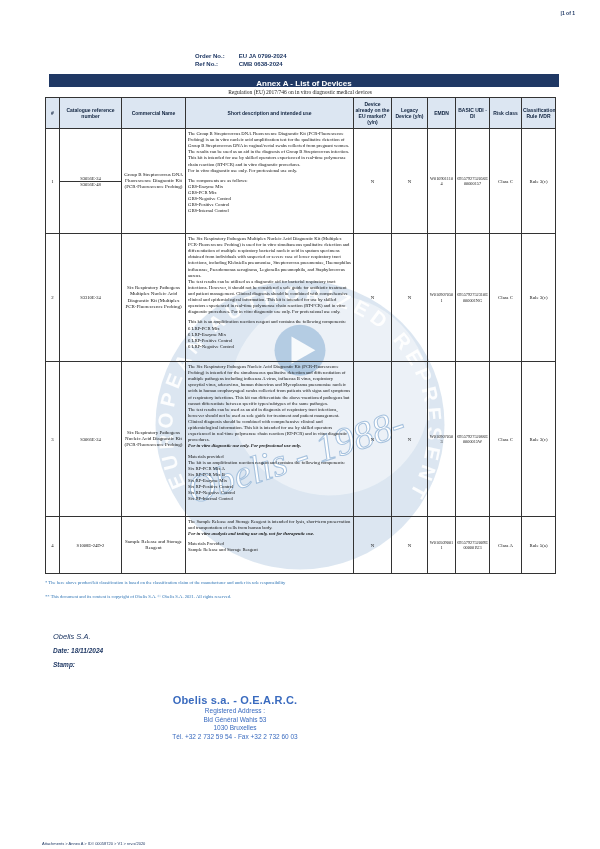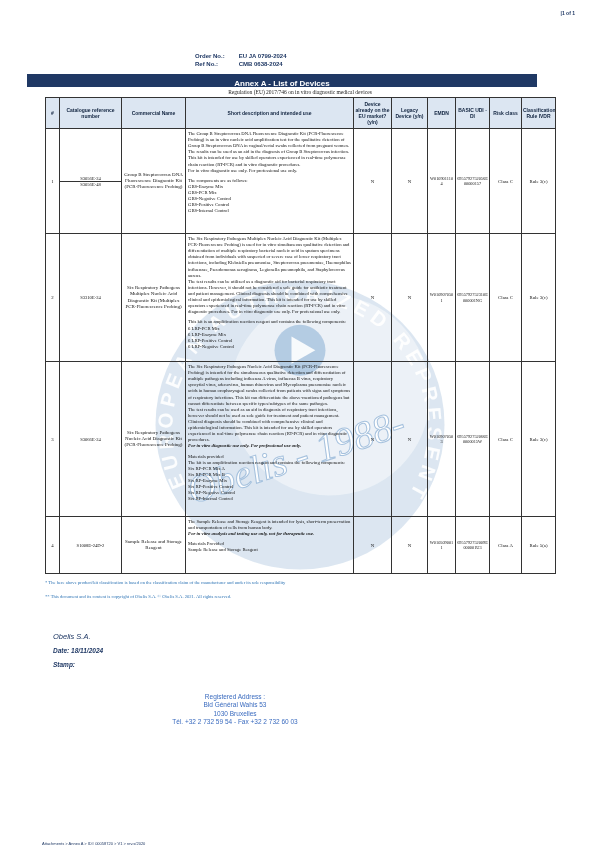--- a/index.html
+++ b/index.html
@@ -9,21 +9,21 @@
   }
   .layer{position:absolute;z-index:1;}
   
   .page-indicator{top:10px;right:25px;font-family:"Liberation Sans",sans-serif;
     font-size:5px;font-weight:bold;color:#1f3864;}
   
   .order-block{top:52px;left:195px;font-family:"Liberation Sans",sans-serif;
     font-size:6px;font-weight:bold;color:#1f3864;line-height:8px;}
   .order-block .lbl{display:inline-block;width:42px;}
   
-  .banner{top:74px;left:27px;width:510px;height:13px;background:#1f3864;
+  .banner{top:74px;left:49px;width:510px;height:13px;background:#1f3864;
     text-align:center;line-height:13px;}
   .banner span{color:#ffffff;font-family:"Liberation Sans",sans-serif;
     font-size:8px;font-weight:bold;text-decoration:underline;}
   .subtitle{top:89px;left:45px;width:510px;text-align:center;font-size:5.5px;color:#222;}
   
   .watermark{top:255px;left:130px;width:340px;height:340px;z-index:0;opacity:.75;}
   
   .tbl-wrap{top:97px;left:45px;}
   table{border-collapse:collapse;table-layout:fixed;width:510px;background:transparent;}
   td,th{border:1px solid #333;padding:1px;overflow:hidden;vertical-align:middle;}
@@ -220,19 +220,20 @@
 </div>
 
 <div class="layer footnote1">* The here above product/kit classification is based on the classification claim of the manufacturer and under its sole responsibility</div>
 <div class="layer footnote2">** This document and its content is copyright of Obelis S.A. © Obelis S.A. 2021. All rights reserved.</div>
 
 <div class="layer sig-company">Obelis S.A.</div>
 <div class="layer sig-date">Date: 18/11/2024</div>
 <div class="layer sig-stamp">Stamp:</div>
 
 <div class="layer stamp-block">
+  <div class="stamp-line1">Obelis s.a. - O.E.A.R.C.</div>
   <div class="stamp-small">Registered Address :</div>
   <div class="stamp-small">Bld Général Wahis 53</div>
   <div class="stamp-small">1030 Bruxelles</div>
   <div class="stamp-small">Tél. +32 2 732 59 54 - Fax +32 2 732 60 03</div>
 </div>
 
 <div class="layer doc-footer">Attachments &gt; Annex A &gt; ID# 00058720 &gt; V1 &gt; rev.s/2020</div>
 
 </body></html>

